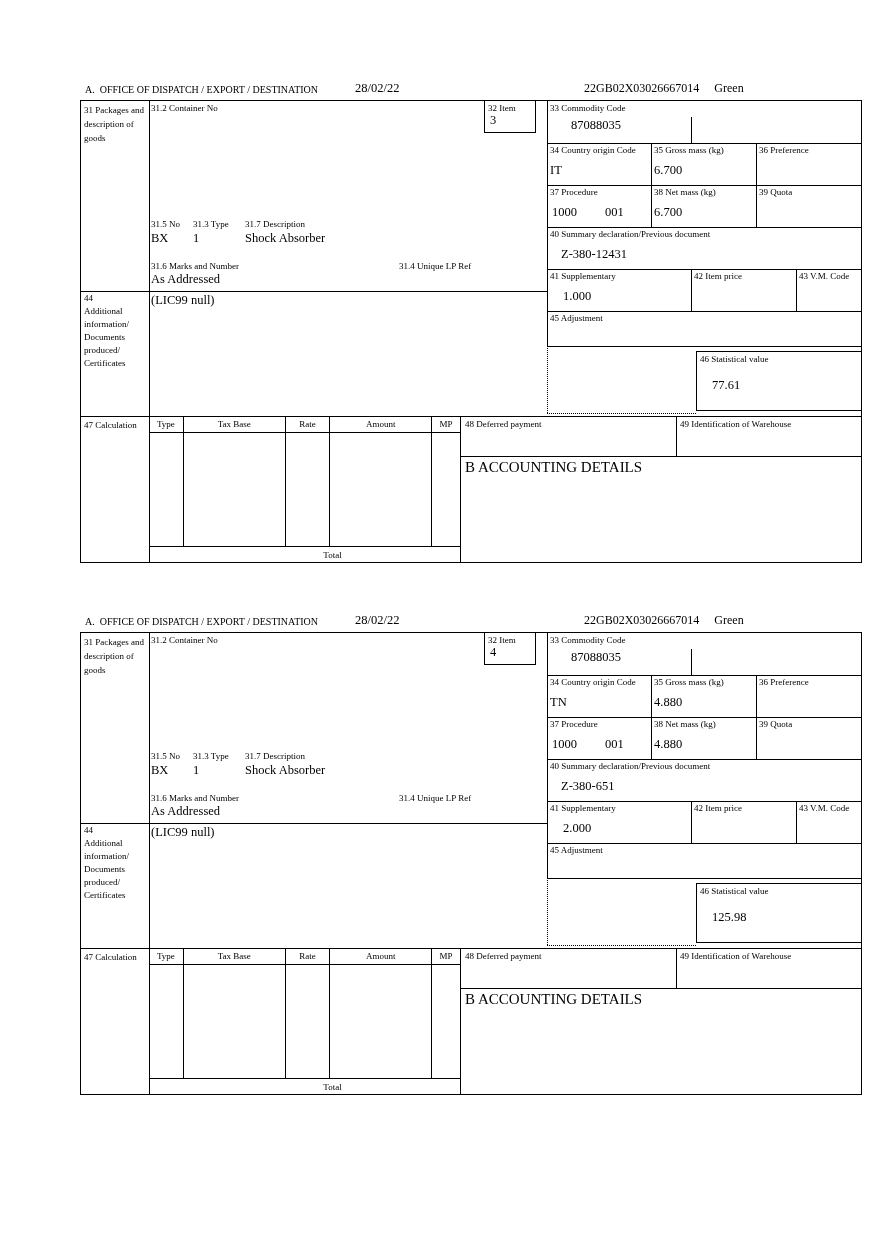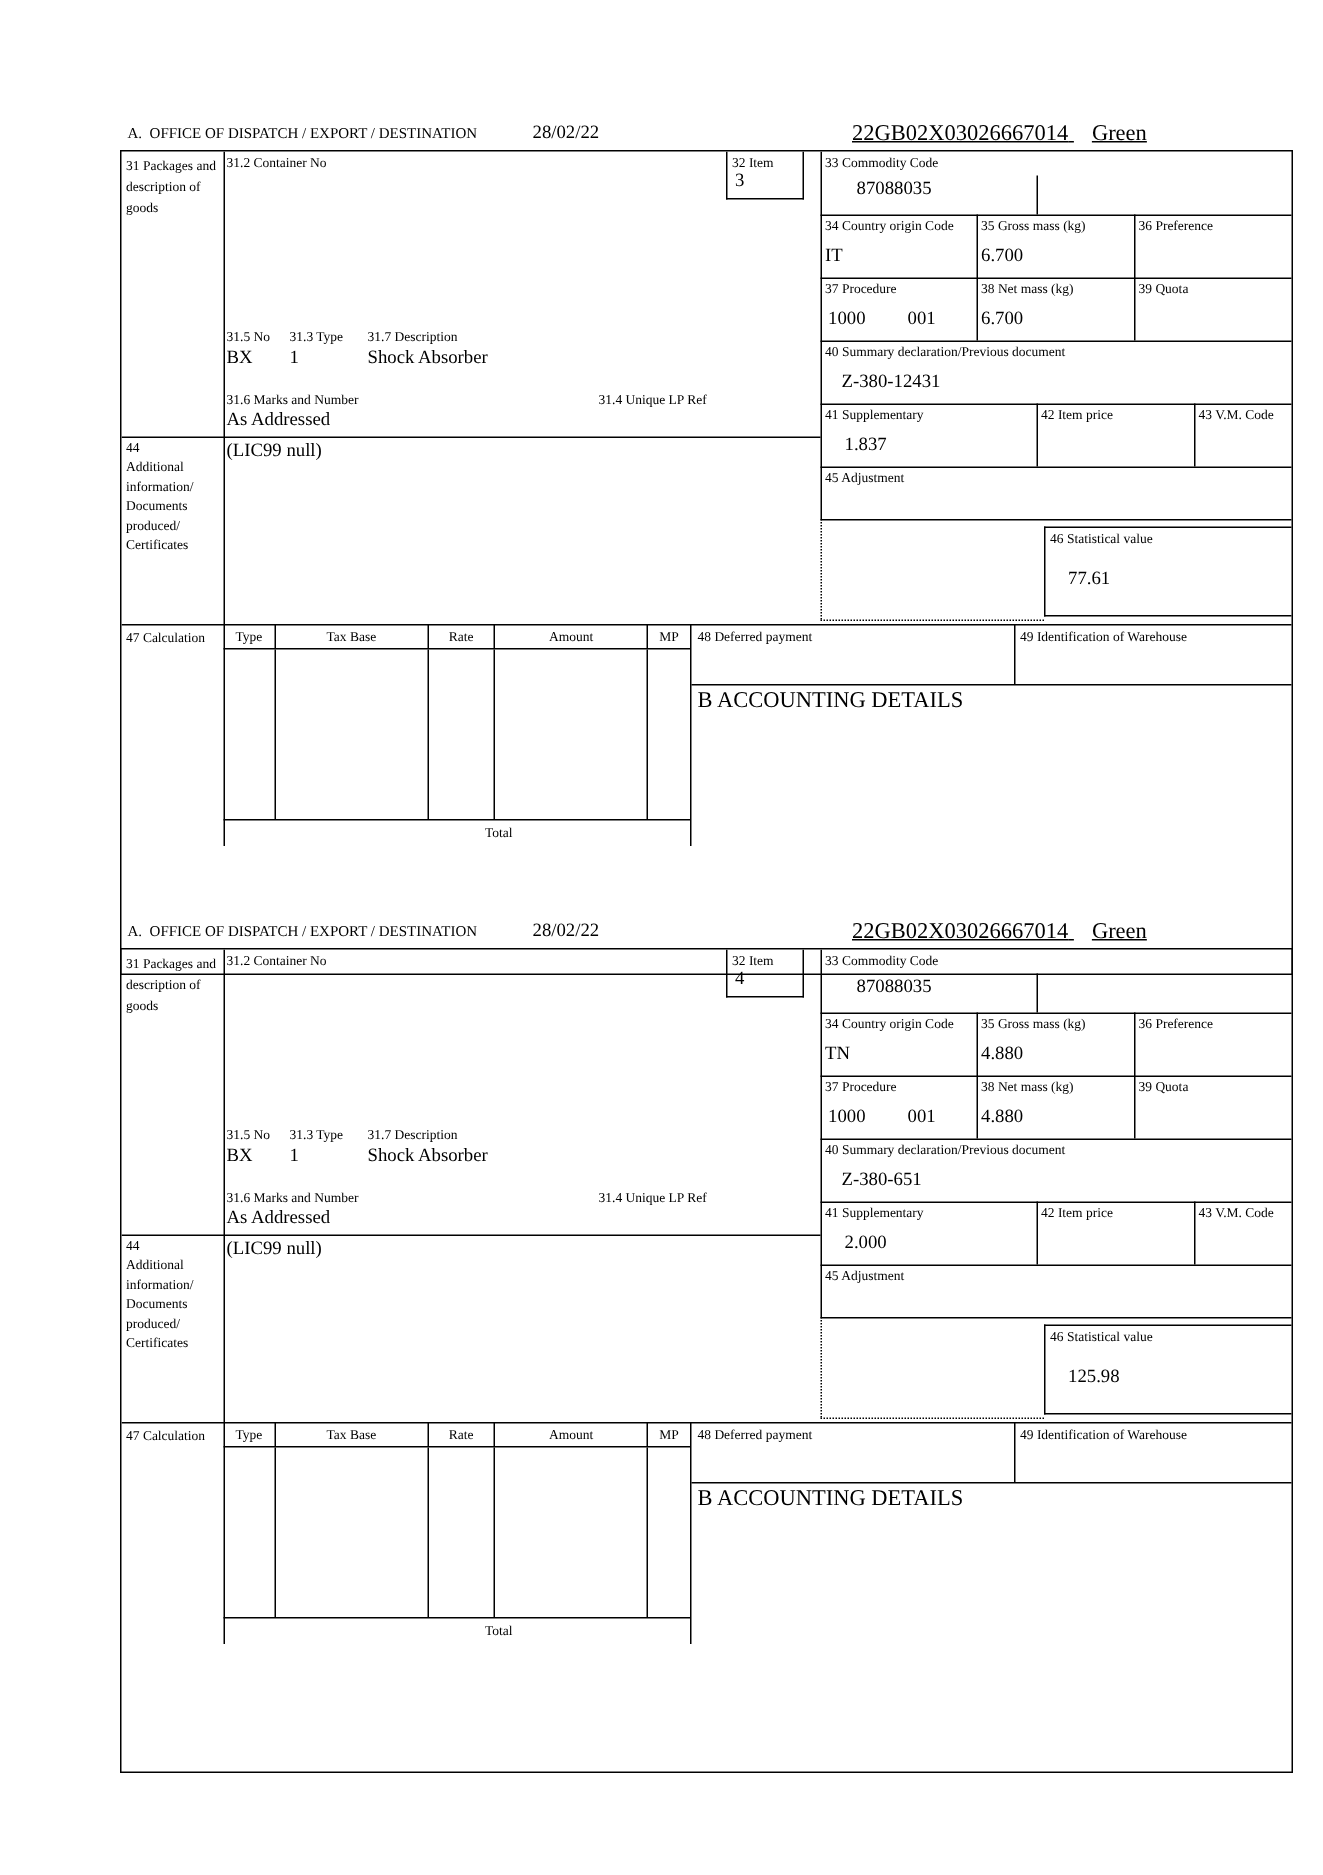--- a/index.html
+++ b/index.html
@@ -11,24 +11,24 @@
   }
   .page { position:relative; width:882px; height:1250px; background:#fff; overflow:hidden; }
 
   .section { position:absolute; left:80px; width:783px; height:484px; }
   .section:nth-of-type(1) { top:80px; }
   .section:nth-of-type(2) { top:612px; }
 
   .sec-header { position:relative; height:20px; }
   .office-label { position:absolute; left:5px; top:4px; font-size:10px; white-space:pre; }
   .hdr-date { position:absolute; left:275px; top:1px; font-size:12.5px; }
-  .hdr-ref  { position:absolute; left:488px; top:1px; font-size:15px; white-space:nowrap;text-decoration:underline; }
+  .hdr-ref  { position:absolute; left:504px; top:1px; font-size:12px; white-space:nowrap; }
   .hdr-ref .routing { margin-left:12px; }
 
-  .form { position:absolute; top:20px; left:0; width:782px; height:550px;
+  .form { position:absolute; top:20px; left:0; width:782px; height:463px;
           border:1px solid #000; overflow:hidden; }
 
   
   .vln { position:absolute; width:1px; background:#000; }
   .hln { position:absolute; height:1px; background:#000; }
   .ln-leftcol { left:68px; top:0; height:463px; }
   .ln-rightcol{ left:466px; top:0; height:245px; }
   .ln-r1 { left:466px; top:42px;  width:316px; }
   .ln-r2 { left:466px; top:84px;  width:316px; }
   .ln-r3 { left:466px; top:126px; width:316px; }
@@ -186,21 +186,21 @@
       <div class="fv v37a">1000</div>
       <div class="fv v37b">001</div>
       <div class="fl l38">38 Net mass (kg)</div>
       <div class="fv v38">6.700</div>
       <div class="fl l39">39 Quota</div>
 
       <div class="fl l40">40 Summary declaration/Previous document</div>
       <div class="fv v40">Z-380-12431</div>
 
       <div class="fl l41">41 Supplementary</div>
-      <div class="fv v41">1.837</div>
+      <div class="fv v41">1.000</div>
       <div class="fl l42">42 Item price</div>
       <div class="fl l43">43 V.M. Code</div>
 
       <div class="fl l45">45 Adjustment</div>
 
       <div class="b46">
         <div class="fl">46 Statistical value</div>
         <div class="fv">77.61</div>
       </div>
 

